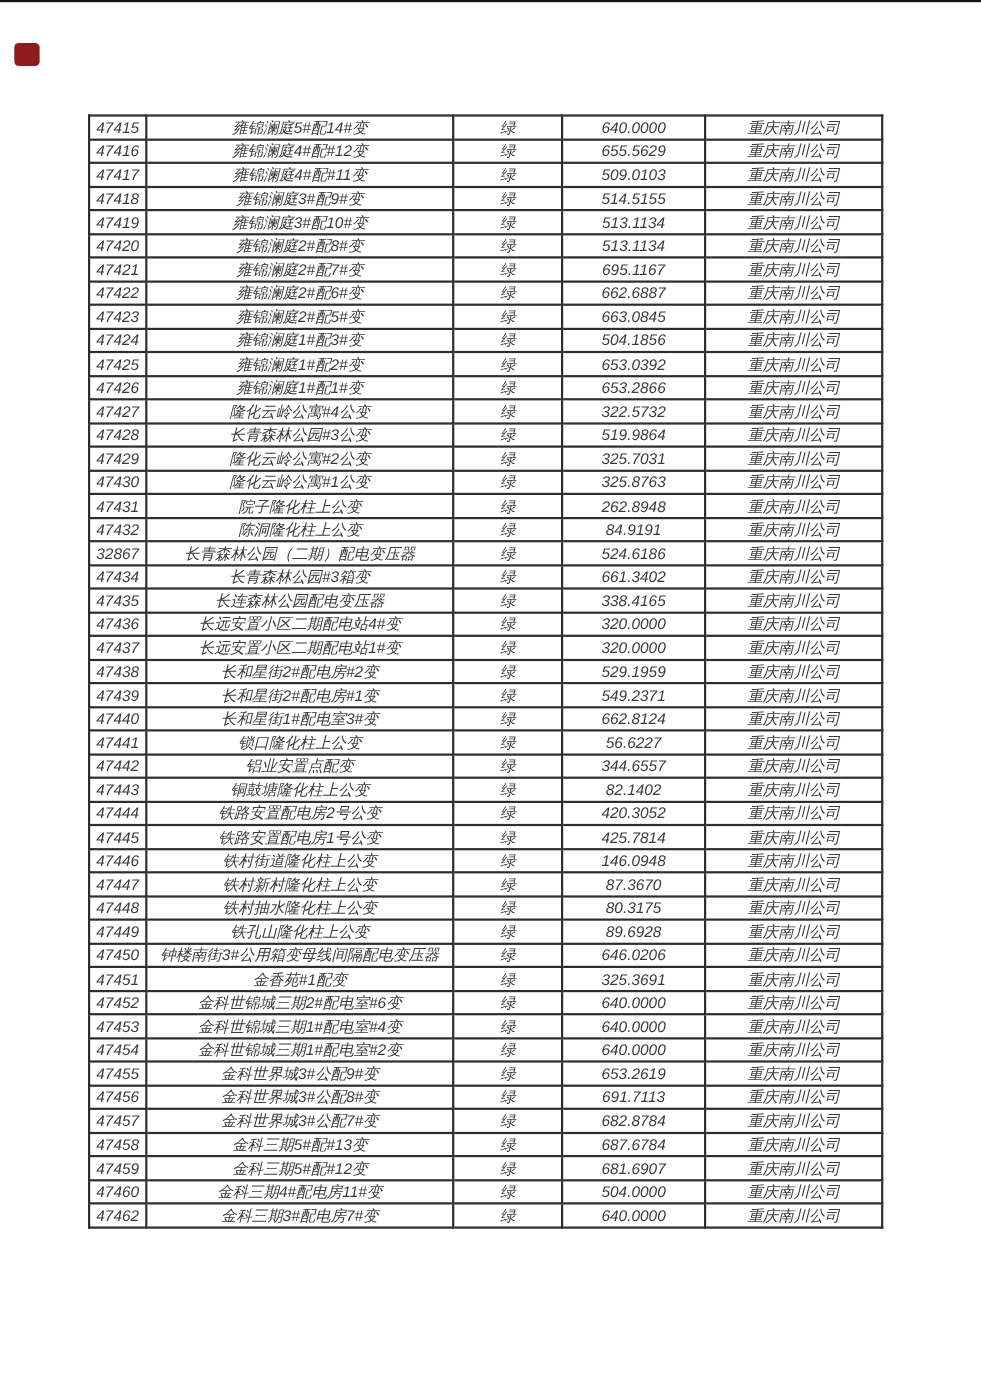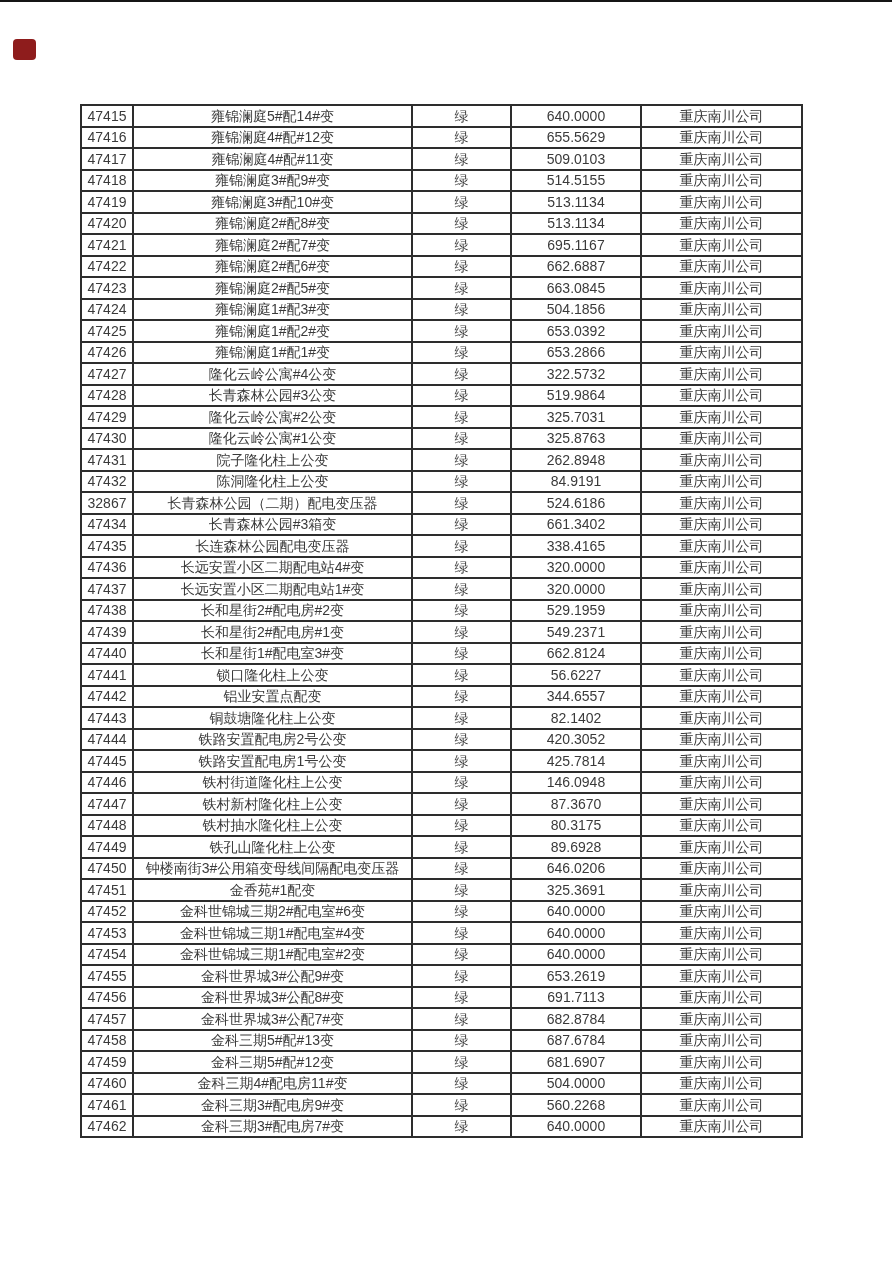--- a/index.html
+++ b/index.html
@@ -32,20 +32,21 @@
     background: #8e1c1c;
     border-radius: 4px;
   }
   table.data-table {
     position: absolute;
     left: 80px;
     top: 104px;
     width: 721px;
     border-collapse: collapse;
     table-layout: fixed;
+    font-style: italic;
   }
   table.data-table td {
     border: 2px solid #2d2d2d;
     height: 19.5px;
     padding: 0 2px;
     text-align: center;
     vertical-align: middle;
     font-size: 14px;
     line-height: 1;
     color: #3a3a3a;
@@ -386,27 +387,20 @@
           <td class="col-company">重庆南川公司</td>
         </tr>
         <tr>
           <td class="col-id">47460</td>
           <td class="col-name">金科三期4#配电房11#变</td>
           <td class="col-status">绿</td>
           <td class="col-value">504.0000</td>
           <td class="col-company">重庆南川公司</td>
         </tr>
         <tr>
-          <td class="col-id">47461</td>
-          <td class="col-name">金科三期3#配电房9#变</td>
-          <td class="col-status">绿</td>
-          <td class="col-value">560.2268</td>
-          <td class="col-company">重庆南川公司</td>
-        </tr>
-        <tr>
           <td class="col-id">47462</td>
           <td class="col-name">金科三期3#配电房7#变</td>
           <td class="col-status">绿</td>
           <td class="col-value">640.0000</td>
           <td class="col-company">重庆南川公司</td>
         </tr>
       </tbody>
   </table>
 </div>
 

